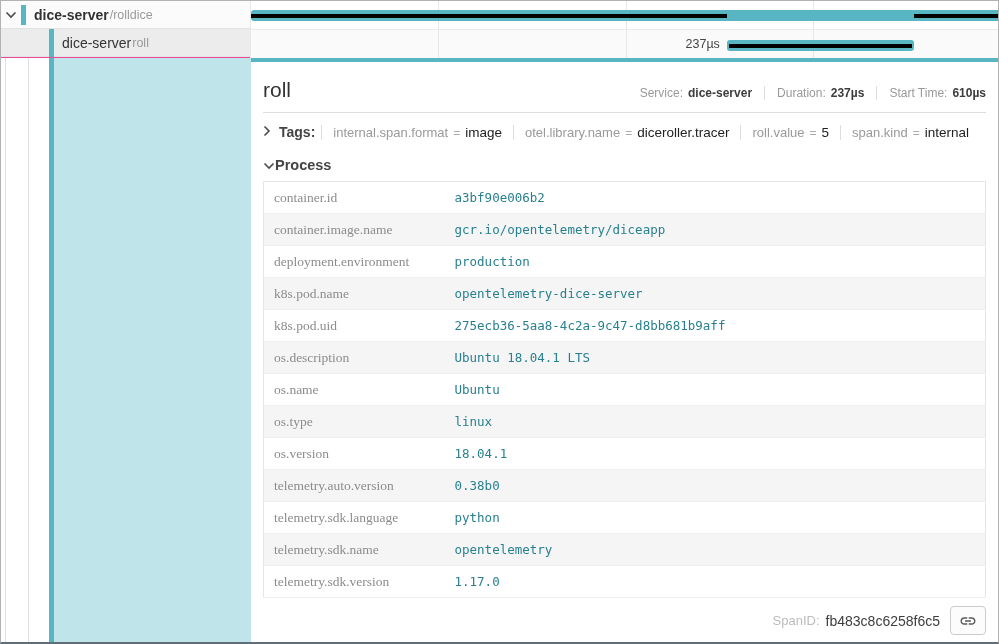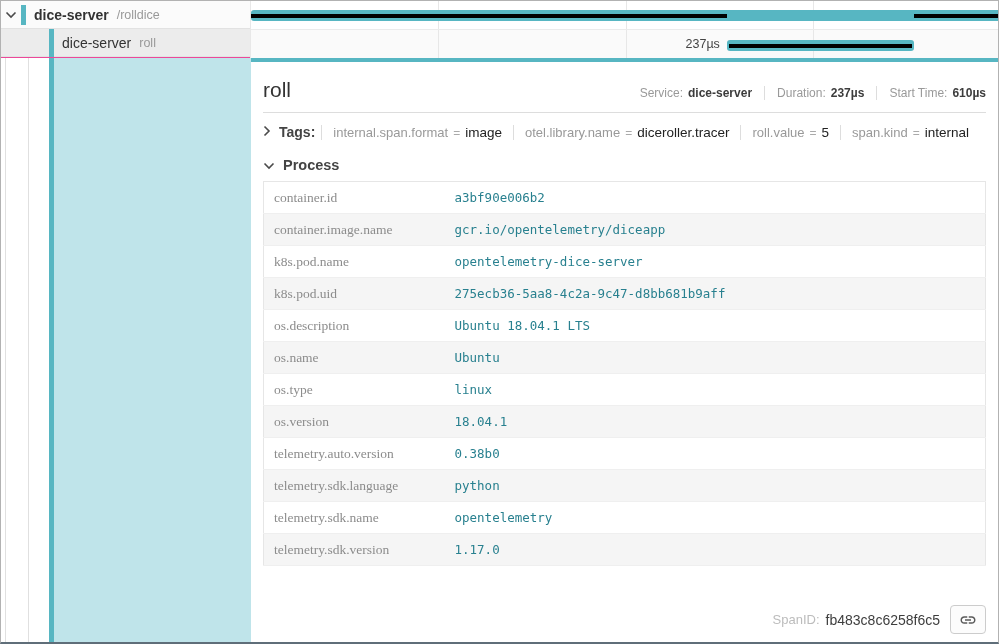--- a/index.html
+++ b/index.html
@@ -18,21 +18,21 @@
   
   .tree{ position:absolute; left:0; top:0; width:250px; height:57px; border-right:1px solid #e8e8e8; }
   .tree-row{ position:relative; height:28px; display:flex; align-items:center; border-bottom:1px solid #e2e2e2; cursor:pointer; }
   .tree-row.r1{ background:#fbfbfb; }
   .tree-row.r2{ background:#ececec; }
   .tree-chevron{ width:20px; display:flex; justify-content:center; align-items:center; }
   .svc-bar{ width:5px; height:20px; background:var(--teal); margin-right:8px; flex:none; }
   .tree-row.r2 .svc-bar{ margin-left:48px; height:28px; }
   .svc-name{ font-size:14px; font-weight:600; color:#333; white-space:nowrap; }
   .tree-row.r2 .svc-name{ font-weight:500; }
-  .op-name{ font-size:12.5px; color:#999; margin-left:8px; white-space:nowrap; }
+  .op-name{ font-size:12.5px; color:#999; margin-left:1px; white-space:nowrap; }
 
   
   .timeline{ position:absolute; left:250px; top:0; width:749px; height:57px; background:#fff; }
   .grid{ position:absolute; top:0; bottom:0; width:1px; background:#e7e7e7; }
   .g25{ left:25%; } .g50{ left:50%; } .g75{ left:75%; }
   .t-rowline{ position:absolute; left:0; right:0; top:28px; height:1px; background:#ebebeb; }
   .t-row2bg{ position:absolute; left:0; right:0; top:29px; bottom:0; background:#fafafa; }
   .bar{ position:absolute; height:11px; background:var(--teal); border-radius:3px; cursor:pointer; }
   .bar1{ top:9px; left:0; right:0; }
   .crit{ position:absolute; top:3.5px; height:4px; background:var(--black); }
@@ -63,21 +63,21 @@
 
   .tags-row{ display:flex; align-items:center; padding:10px 0 6px 0; cursor:pointer; }
   .tags-title{ font-size:14px; font-weight:700; color:#444; margin:0 6px 0 8px; }
   .tag-item{ display:flex; align-items:baseline; padding:0 11px; border-left:1px solid #ddd; white-space:nowrap; }
   .tag-item:first-of-type{ border-left:none; padding-left:4px; }
   .tag-key{ font-size:13px; color:#999; }
   .tag-eq{ font-size:12px; color:#aaa; margin:0 5px; }
   .tag-value{ font-size:13.5px; color:#222; font-weight:500; }
 
   .process-row{ display:flex; align-items:center; padding:9px 0 7px 0; cursor:pointer; }
-  .process-title{ font-size:14.5px; font-weight:700; color:#444; margin-left:8px; }
+  .process-title{ font-size:14.5px; font-weight:700; color:#444; }
 
   table.kv{ width:100%; border-collapse:collapse; border:1px solid #e6e6e6; }
   table.kv tr{ border-bottom:1px solid #efefef; }
   table.kv tr:nth-child(even){ background:#f5f5f5; }
   table.kv td{ padding:7.5px 10px; vertical-align:middle; }
   td.k{ width:181px; font-size:13.5px; color:#8c8c8c;font-family:Liberation Serif, serif; }
   td.v{ font-family:"DejaVu Sans Mono", monospace; font-size:12.5px; color:var(--value-teal); }
 
   .card-footer{ display:flex; align-items:center; justify-content:flex-end; padding:8px 0; margin-top:auto; }
   .spanid-label{ font-size:13px; color:#bcbcbc; }
@@ -190,20 +190,24 @@
       <tbody>
         <tr>
             <td class="k">container.id</td>
             <td class="v">a3bf90e006b2</td>
           </tr>
         <tr>
             <td class="k">container.image.name</td>
             <td class="v">gcr.io/opentelemetry/diceapp</td>
           </tr>
         <tr>
+            <td class="k">deployment.environment</td>
+            <td class="v">production</td>
+          </tr>
+        <tr>
             <td class="k">k8s.pod.name</td>
             <td class="v">opentelemetry-dice-server</td>
           </tr>
         <tr>
             <td class="k">k8s.pod.uid</td>
             <td class="v">275ecb36-5aa8-4c2a-9c47-d8bb681b9aff</td>
           </tr>
         <tr>
             <td class="k">os.description</td>
             <td class="v">Ubuntu 18.04.1 LTS</td>

